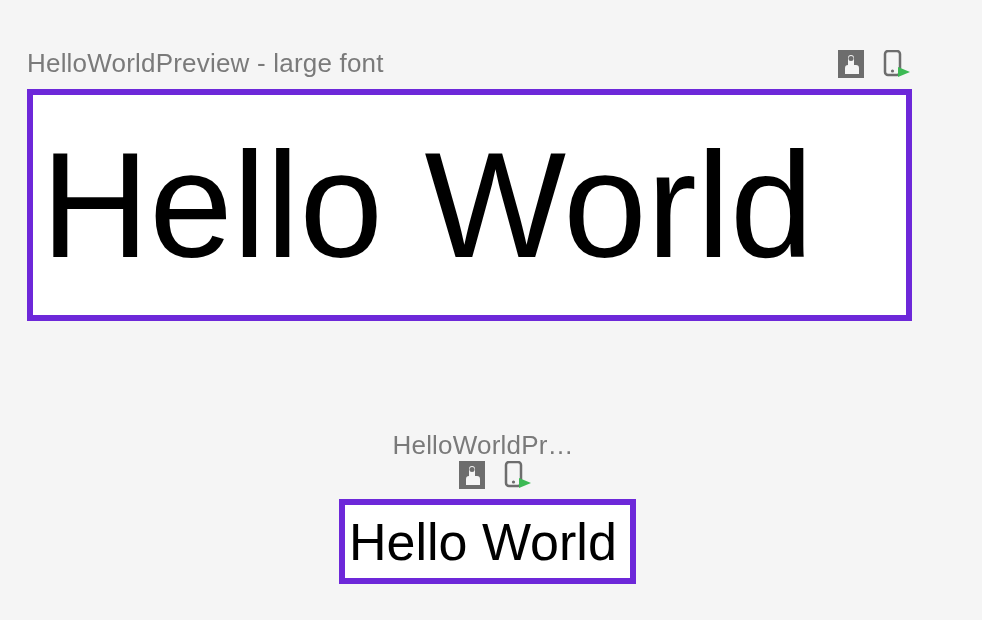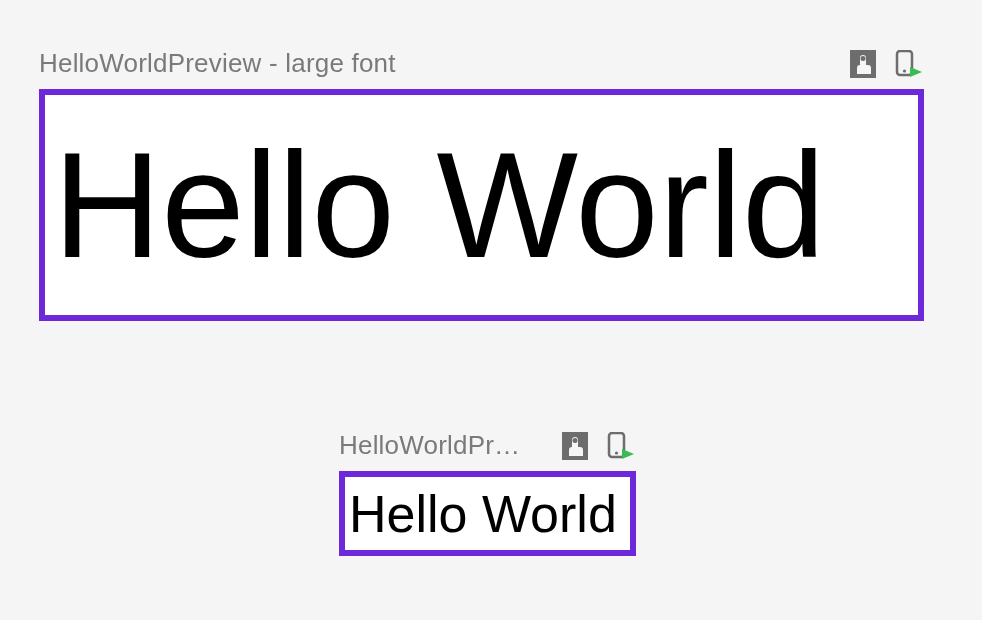--- a/index.html
+++ b/index.html
@@ -64,21 +64,21 @@
     font-weight: 400;
     line-height: 1;
     white-space: nowrap;
     letter-spacing: 0px;
   }
 </style>
 </head>
 <body>
 
 <div id="root">
-    <div class="preview-group" style="left: 39px; top: 48px;">
+    <div class="preview-group" style="left: 27px; top: 48px;">
       <div class="preview-header" style="width: 885px;">
         <div class="preview-title" style="max-width: 780px;">HelloWorldPreview - large font</div>
         <div class="preview-actions">
           <span class="icon-btn">
             <svg width="26" height="28" viewBox="0 0 26 28">
               <rect x="0" y="0" width="26" height="28" fill="#6d6d6d"></rect>
               <path d="M10 8 a3 3 0 0 1 6 0 v7 h2 a3 3 0 0 1 3 3 v6 h-14 v-6 a3 3 0 0 1 3 -3 v-7 z" fill="#f5f5f5"></path>
               <rect x="10.5" y="6" width="5" height="5" rx="2.5" fill="#6d6d6d"></rect>
             </svg>
           </span>
@@ -89,21 +89,21 @@
               <path d="M16 17 L28 22 L16 27 Z" fill="#3cba54"></path>
             </svg>
           </span>
         </div>
       </div>
       <div class="preview-box" style="width: 885px; height: 232px; padding-left: 8px;">
         <div class="preview-text" style="font-size: 150px;">Hello World</div>
       </div>
     </div>
     <div class="preview-group" style="left: 339px; top: 430px;">
-      <div class="preview-header" style="width: 297px;">
+      <div class="preview-header" style="width: 297px; flex-direction: column;">
         <div class="preview-title" style="max-width: 190px;">HelloWorldPre...</div>
         <div class="preview-actions">
           <span class="icon-btn">
             <svg width="26" height="28" viewBox="0 0 26 28">
               <rect x="0" y="0" width="26" height="28" fill="#6d6d6d"></rect>
               <path d="M10 8 a3 3 0 0 1 6 0 v7 h2 a3 3 0 0 1 3 3 v6 h-14 v-6 a3 3 0 0 1 3 -3 v-7 z" fill="#f5f5f5"></path>
               <rect x="10.5" y="6" width="5" height="5" rx="2.5" fill="#6d6d6d"></rect>
             </svg>
           </span>
           <span class="icon-btn">

